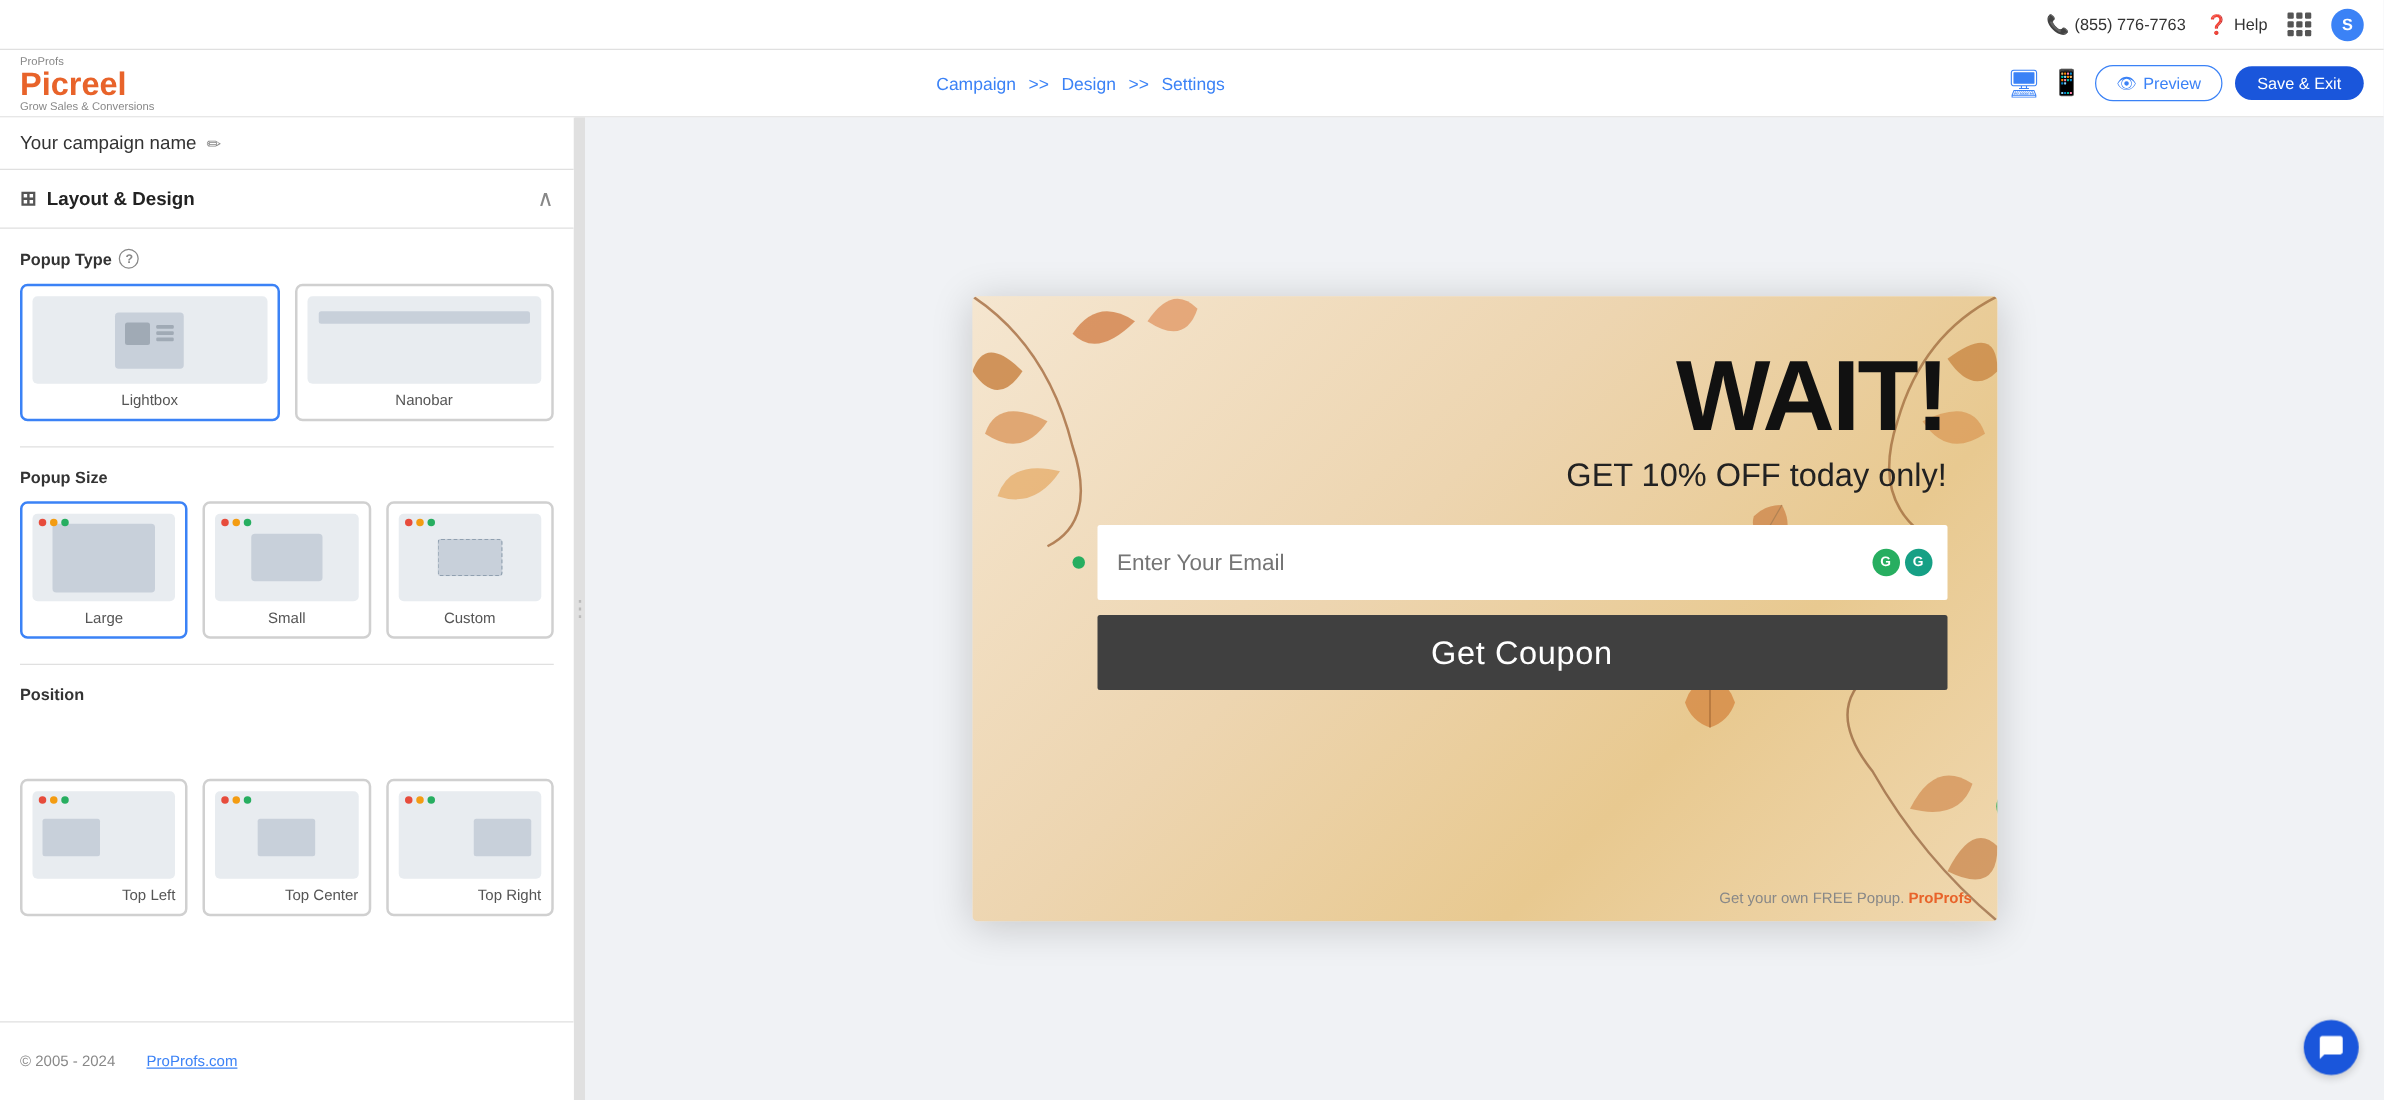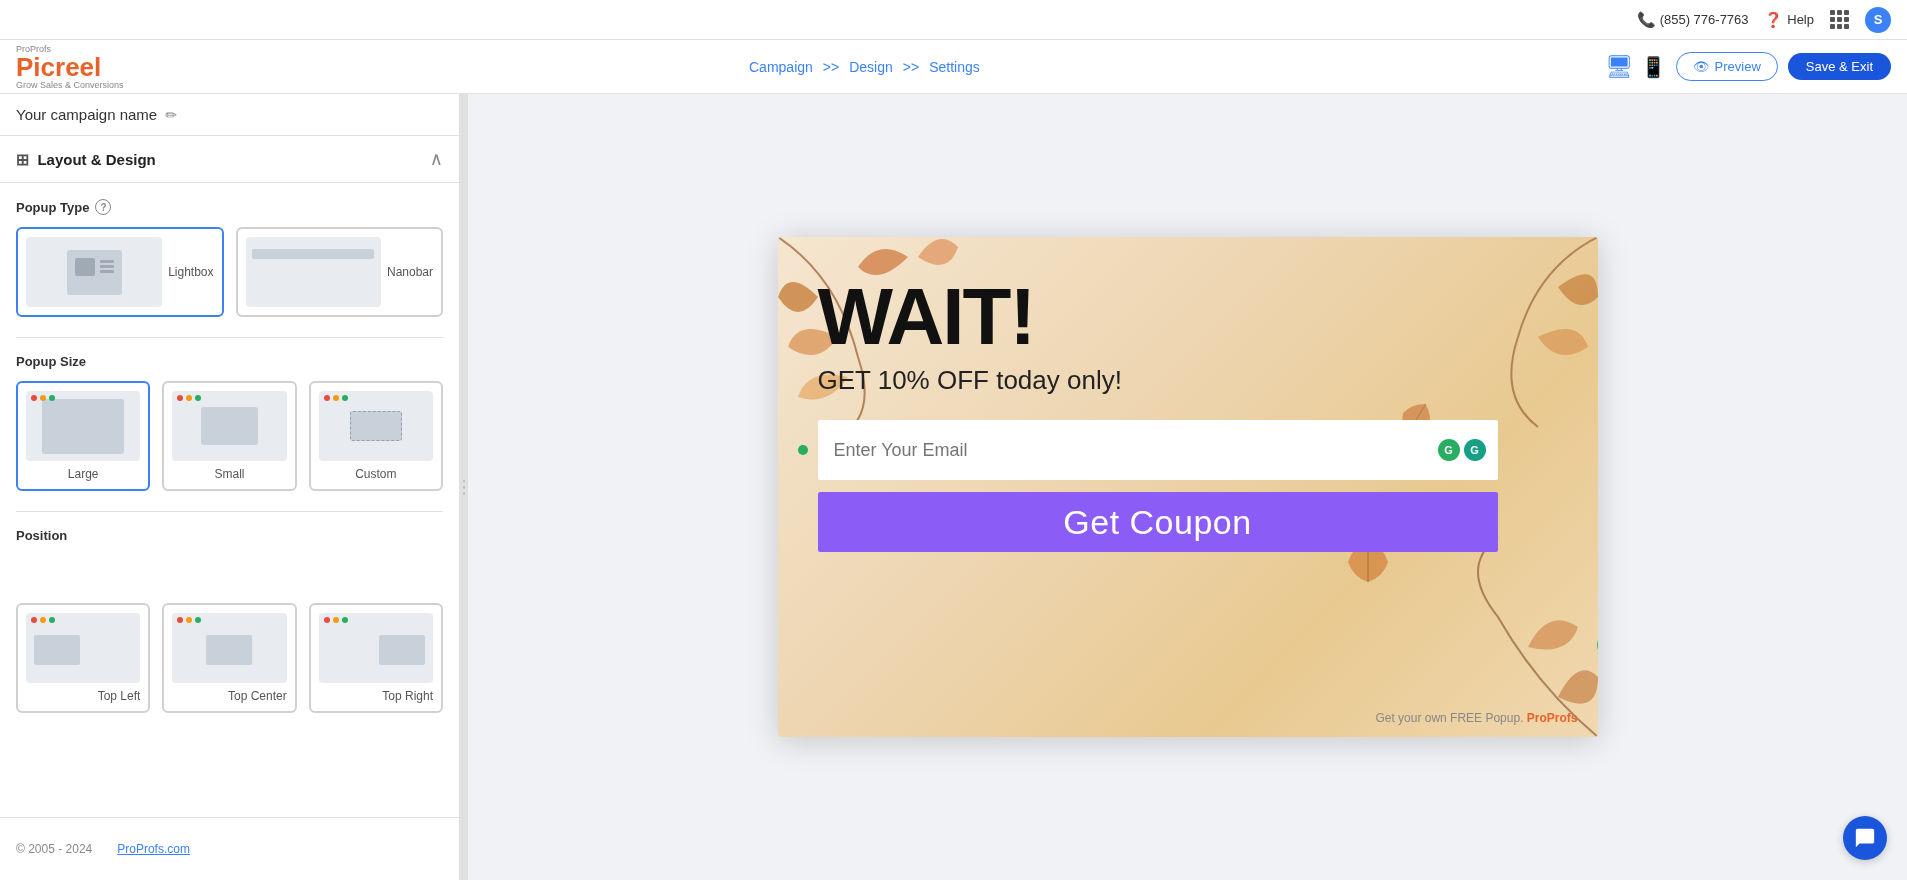--- a/index.html
+++ b/index.html
@@ -76,21 +76,21 @@
     .sub-label {
       display: flex; align-items: center; gap: 6px;
       font-size: 13px; font-weight: 600; color: #333; margin-bottom: 12px;
     }
     .help-icon { width: 16px; height: 16px; border-radius: 50%; border: 1.5px solid #888; display: flex; align-items: center; justify-content: center; font-size: 10px; color: #888; cursor: pointer; }
 
     
     .card-row { display: flex; gap: 12px; margin-bottom: 20px; }
     .popup-card {
       flex: 1; border: 2px solid #d0d0d0; border-radius: 6px; padding: 8px;
-      cursor: pointer; display: flex; flex-direction: row; align-items: center; gap: 6px;
+      cursor: pointer; display: flex; flex-direction: column; align-items: center; gap: 6px;
     }
     .popup-card.selected { border-color: #3b82f6; }
     .popup-card-preview {
       width: 100%; height: 70px; background: #e8ecf0; border-radius: 4px;
       display: flex; align-items: center; justify-content: center; position: relative;
     }
     .popup-card-label { font-size: 12px; color: #555; }
 
     
     .lbox-inner { width: 55px; height: 45px; background: #c8d0da; border-radius: 3px; position: relative; }
@@ -157,43 +157,43 @@
 
     
     .popup-bg {
       position: absolute; inset: 0;
       background: linear-gradient(135deg, #f5e6d0 0%, #edd5b0 40%, #e8c990 70%, #f0d8b0 100%);
     }
 
     
     .popup-content {
       position: relative; z-index: 2;
-      display: flex; flex-direction: column; align-items: flex-start;
+      display: flex; flex-direction: column; align-items: flex-end;
       padding: 40px 40px 20px;
       height: 100%;
     }
     .popup-wait {
       font-size: 80px; font-weight: 900; color: #111; letter-spacing: -2px;
       line-height: 1; margin-bottom: 8px;
     }
     .popup-subtitle {
       font-size: 26px; color: #222; margin-bottom: 24px; font-weight: 400;
     }
     .popup-email-wrapper {
       width: 680px; background: #fff; border-radius: 2px;
       display: flex; align-items: center; padding: 0 16px;
       height: 60px; margin-bottom: 12px;
     }
     .popup-email-input {
       flex: 1; border: none; outline: none; font-size: 18px; color: #888;
       background: transparent;
     }
     .popup-btn {
-      width: 680px; height: 60px; background: #8b5cf6; color: #fff;
-      border: none; border-radius: 2px; font-size: 34px; font-weight: 500;
+      width: 680px; height: 60px; background: #404040; color: #fff;
+      border: none; border-radius: 2px; font-size: 26px; font-weight: 500;
       cursor: pointer; letter-spacing: 0.5px;
     }
     .popup-footer {
       position: absolute; bottom: 12px; right: 20px;
       font-size: 12px; color: #888;
     }
     .popup-footer a { color: #e8632a; text-decoration: none; font-weight: bold; }
 
     
     .grammarly-icons {

